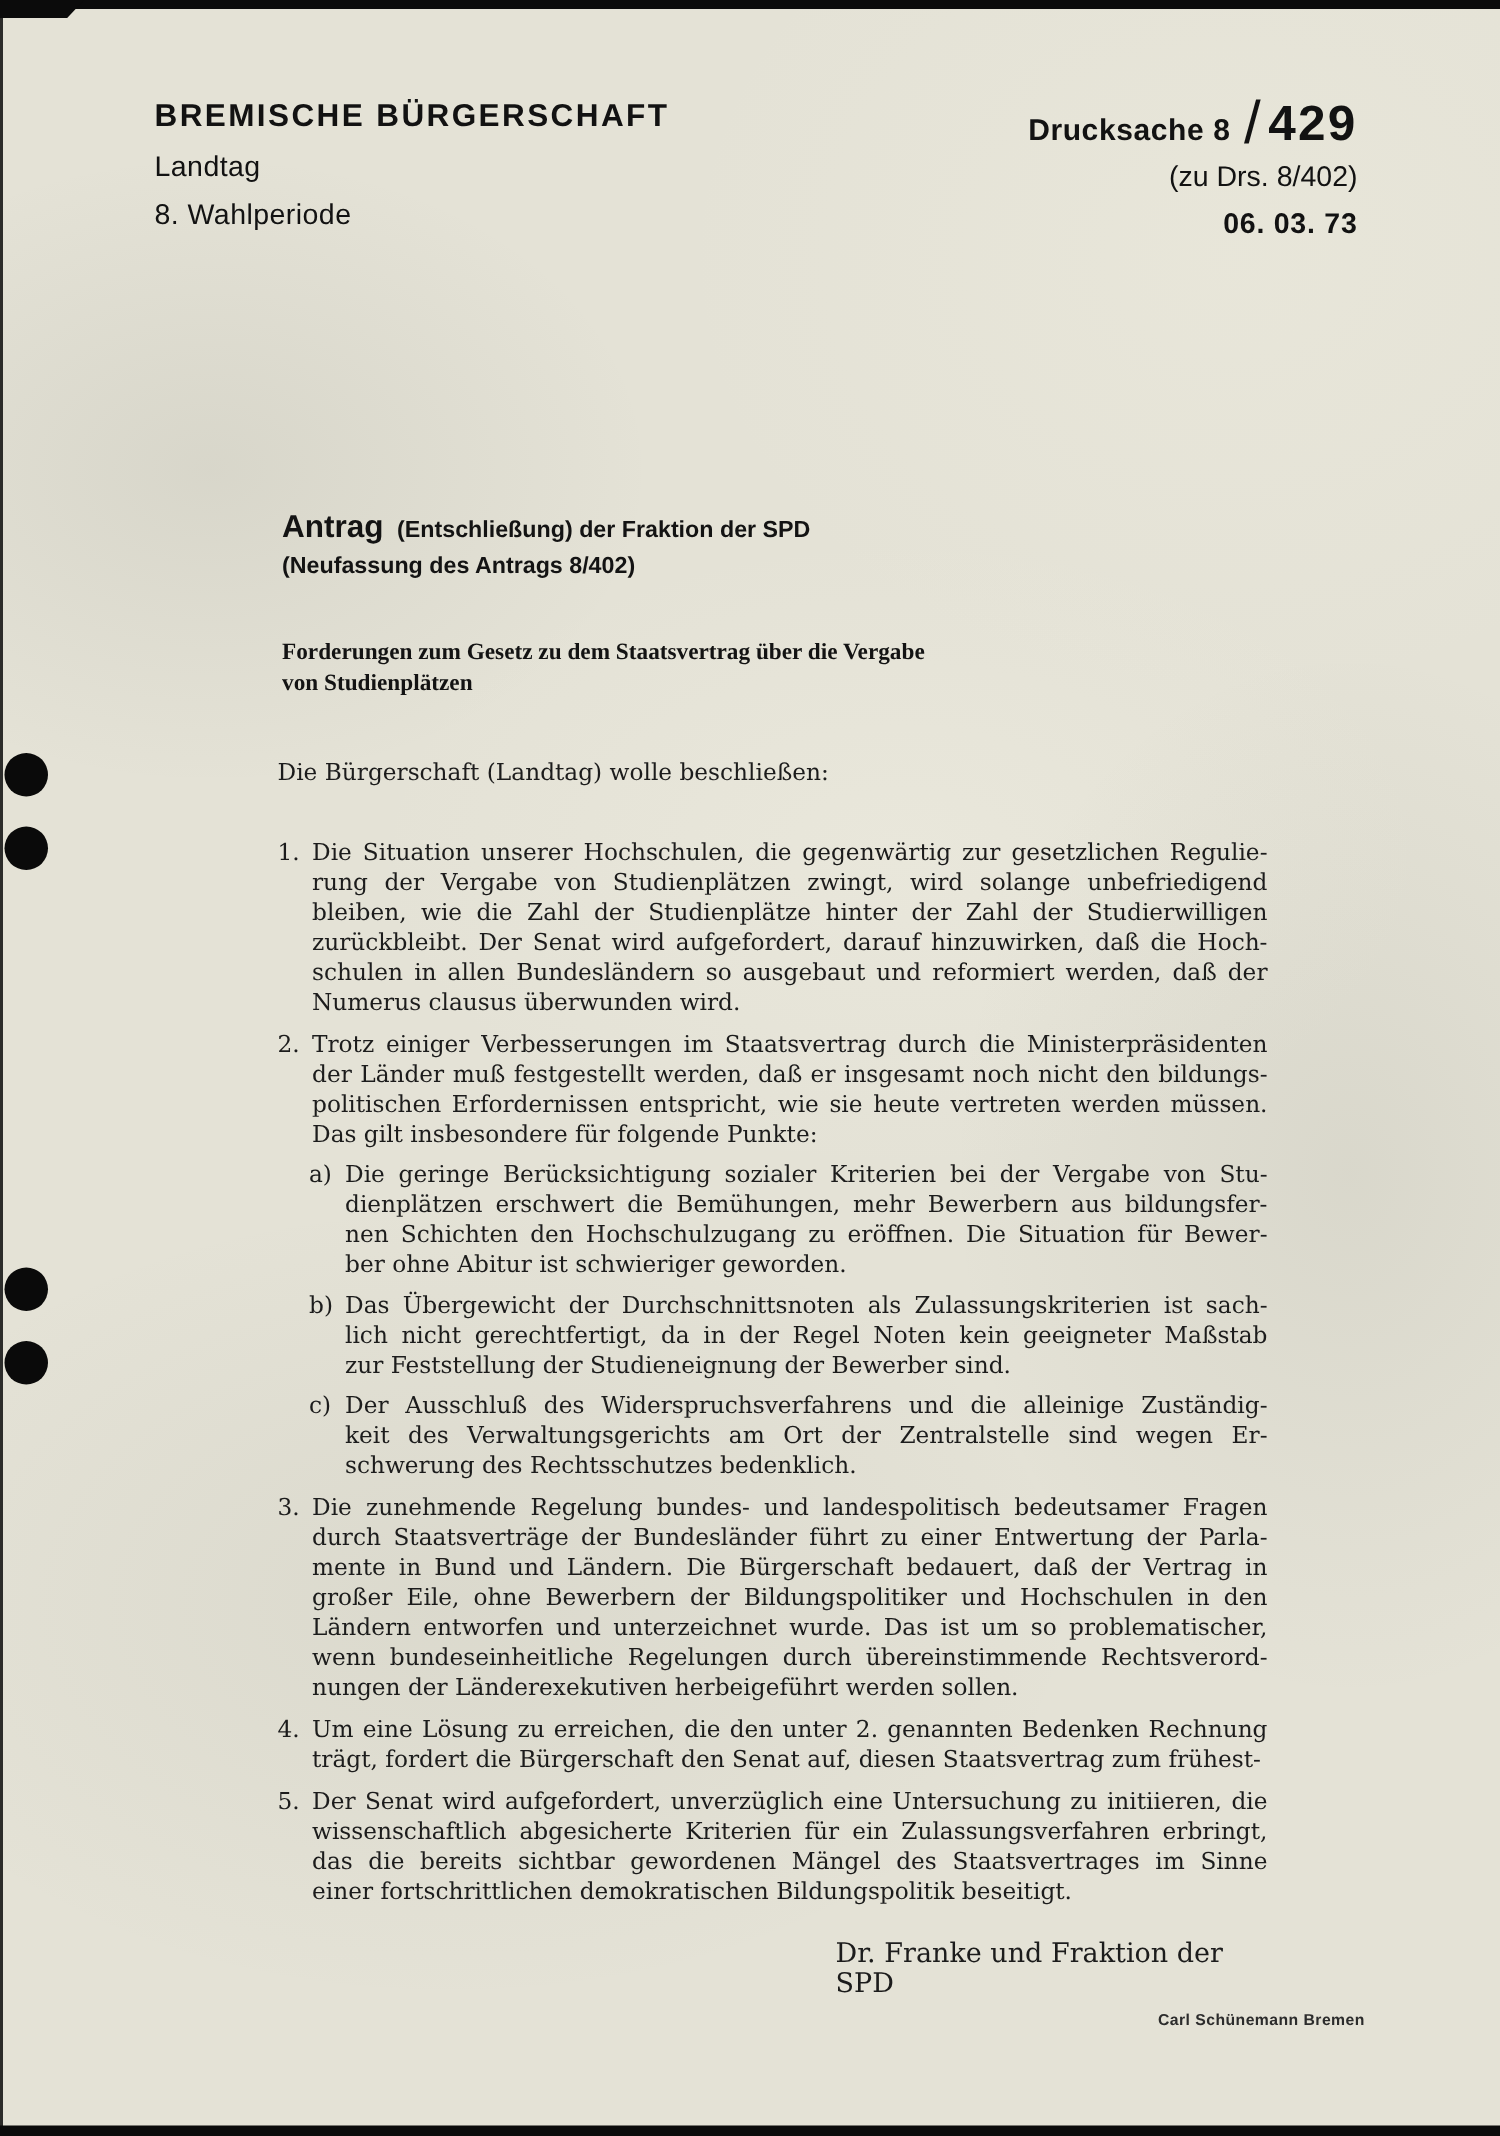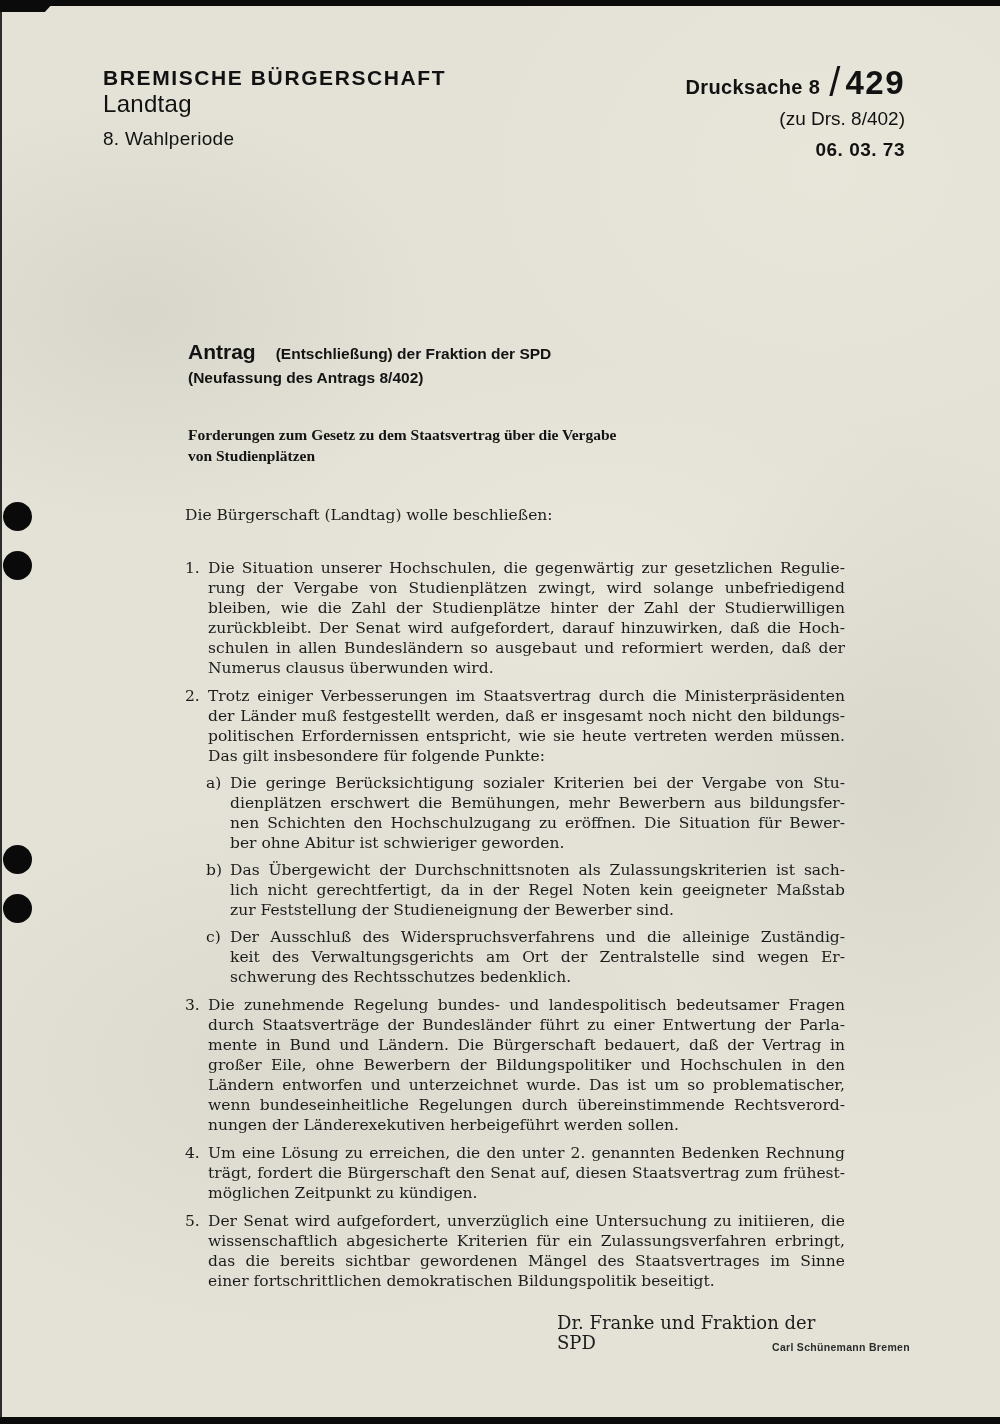--- a/index.html
+++ b/index.html
@@ -28,37 +28,37 @@
   .edge-bottom { position: absolute; bottom: 0; left: 0; width: 100%; height: 7px; background: #0b0b0b; }
   .punch { position: absolute; left: 3px; width: 29px; height: 29px; border-radius: 50%; background: #0a0a0a; }
   .punch.p1 { top: 502px; }
   .punch.p2 { top: 551px; }
   .punch.p3 { top: 845px; }
   .punch.p4 { top: 894px; }
 
   
   .hdr-left { position: absolute; left: 103px; top: 66px; font-family: "Liberation Sans", sans-serif; color: #121212; }
   .hdr-org  { font-size: 21px; font-weight: 700; letter-spacing: 1.6px; }
-  .hdr-chamber { font-size: 24px; font-weight: 400; letter-spacing: 0.3px; }
+  .hdr-chamber { font-size: 19px; font-weight: 400; margin-top: 11px; letter-spacing: 0.3px; }
   .hdr-period  { font-size: 19px; font-weight: 400; margin-top: 10px; letter-spacing: 0.3px; }
 
   .hdr-right { position: absolute; right: 95px; top: 58px; text-align: right;
                font-family: "Liberation Sans", sans-serif; color: #121212; }
   .docline { display: flex; align-items: baseline; justify-content: flex-end; }
   .doc-label  { font-size: 20px; font-weight: 700; letter-spacing: 0.4px; }
   .doc-slash  { font-size: 40px; font-weight: 500; margin: 0 5px 0 9px; transform: translateY(2px); }
   .doc-number { font-size: 33px; font-weight: 700; letter-spacing: 1.5px; }
   .doc-ref  { font-size: 19px; font-weight: 500; margin-top: 5px; }
   .doc-date { font-size: 19px; font-weight: 700; margin-top: 9px; letter-spacing: 0.5px; }
 
   
   .title-block { position: absolute; left: 188px; top: 340px;
                  font-family: "Liberation Sans", sans-serif; color: #131313; }
   .title-line { font-size: 15.5px; font-weight: 700; }
-  .title-main { font-size: 21px; font-weight: 700; margin-right: 20px; }
+  .title-main { font-size: 21px; font-weight: 700; margin-right: 9px; }
   .title-sub  { font-size: 15.5px; font-weight: 700; margin-top: 5px; }
 
   .subject-block { position: absolute; left: 188px; top: 424px;
                    font-family: Liberation Serif, serif; color: #131313;
                    font-size: 15.5px; font-weight: 700; line-height: 21px; }
 
   
   .body-block { position: absolute; left: 185px; top: 505px; width: 660px;
                 font-size: 15.5px; line-height: 20px; color: #1c1c1c; }
   .intro { margin-bottom: 33px; }
@@ -181,21 +181,20 @@
           <div class="jline">wenn bundeseinheitliche Regelungen durch übereinstimmende Rechtsverord-</div>
           <div class="jline">nungen der Länderexekutiven herbeigeführt werden sollen.</div>
         </div>
     </div>
 
     <div class="item">
       <div class="num">4.</div>
       <div class="text">
           <div class="jline">Um eine Lösung zu erreichen, die den unter 2. genannten Bedenken Rechnung</div>
           <div class="jline">trägt, fordert die Bürgerschaft den Senat auf, diesen Staatsvertrag zum frühest-</div>
-          <div class="jline">möglichen Zeitpunkt zu kündigen.</div>
         </div>
     </div>
 
     <div class="item">
       <div class="num">5.</div>
       <div class="text">
           <div class="jline">Der Senat wird aufgefordert, unverzüglich eine Untersuchung zu initiieren, die</div>
           <div class="jline">wissenschaftlich abgesicherte Kriterien für ein Zulassungsverfahren erbringt,</div>
           <div class="jline">das die bereits sichtbar gewordenen Mängel des Staatsvertrages im Sinne</div>
           <div class="jline">einer fortschrittlichen demokratischen Bildungspolitik beseitigt.</div>

